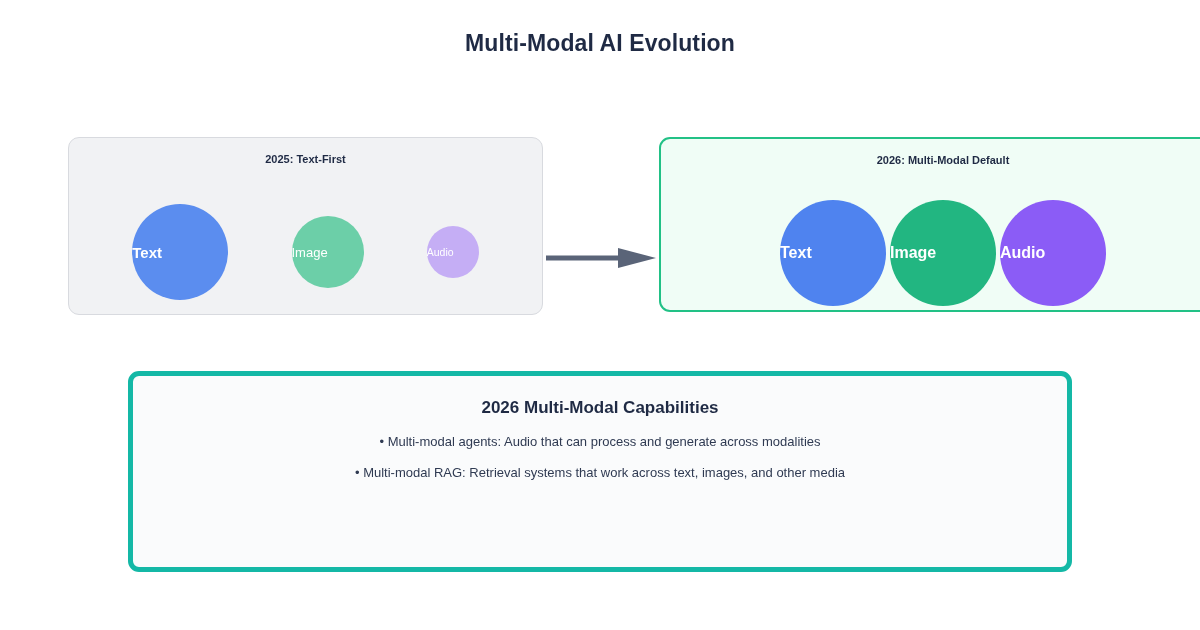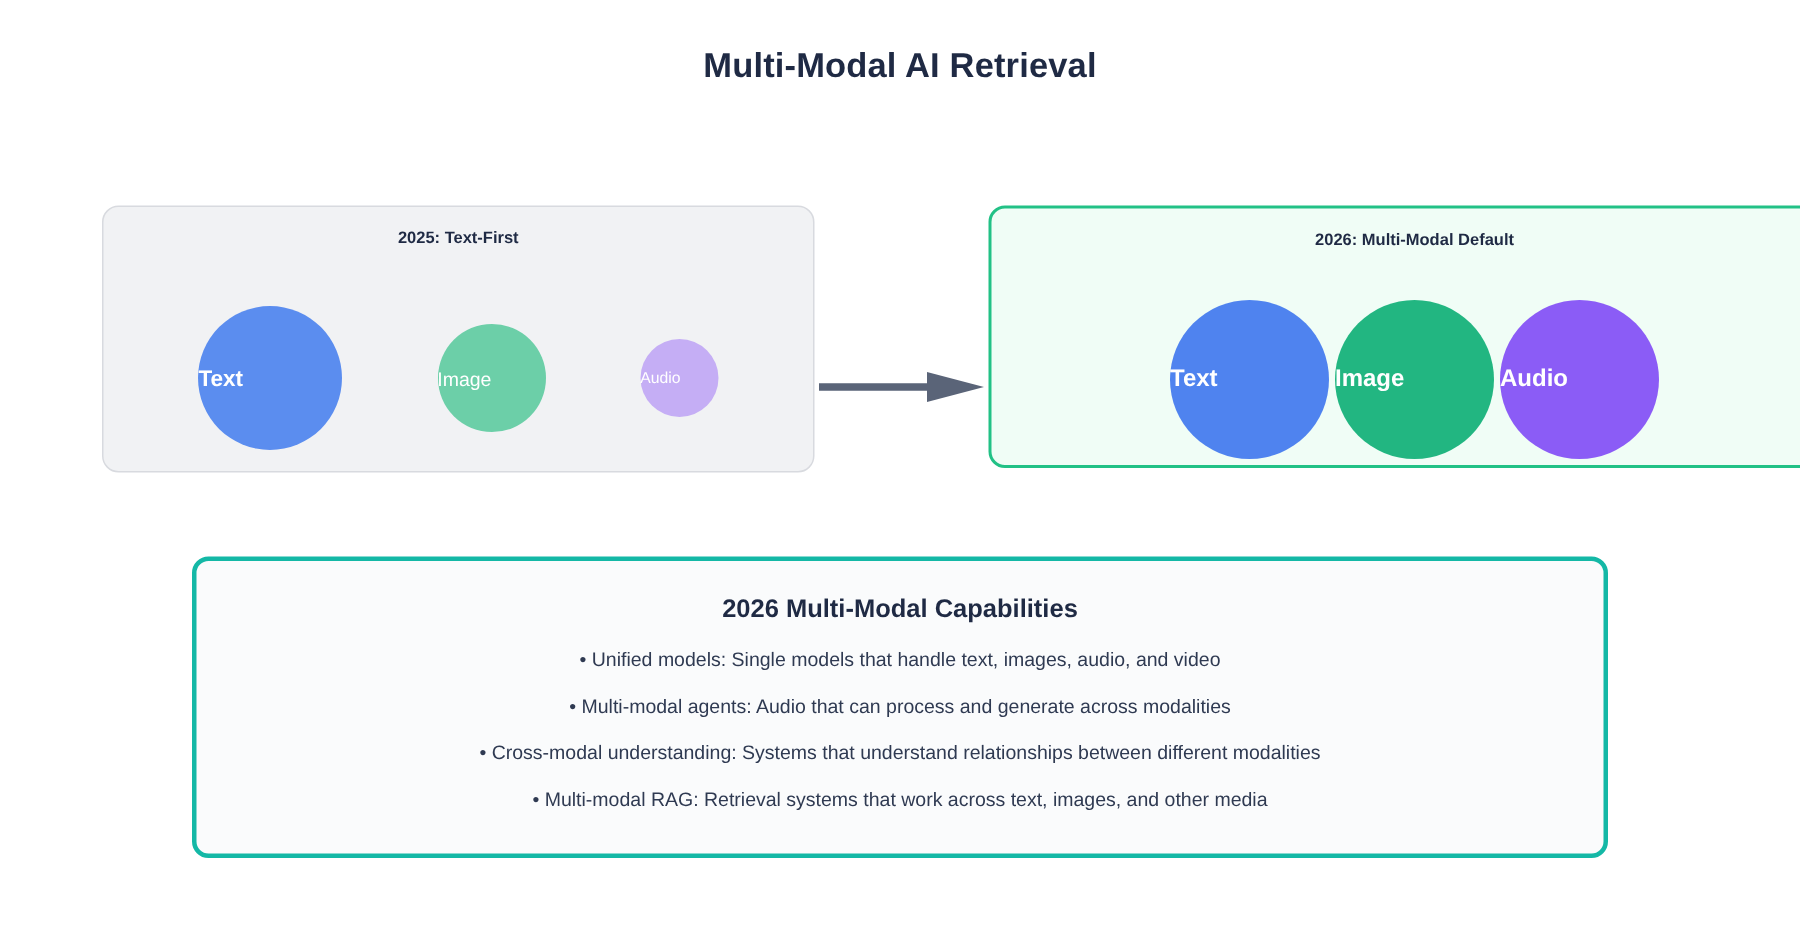--- a/index.html
+++ b/index.html
@@ -102,21 +102,21 @@
 
   
   .capabilities {
     position: absolute;
     left: 128px;
     top: 371px;
     width: 944px;
     height: 201px;
     box-sizing: border-box;
     background: #fafbfc;
-    border: 3px solid #14b8a6;
+    border: 5px solid #14b8a6;
     border-radius: 11px;
   }
   .cap-title {
     margin-top: 22px;
     text-align: center;
     font-size: 17px;
     font-weight: bold;
     color: #1f2a44;
   }
   .cap-list {
@@ -127,21 +127,21 @@
   .cap-item {
     text-align: center;
     font-size: 13px;
     color: #2f3a52;
     margin-top: 16px;
   }
 </style>
 </head>
 <body>
 
-<div class="page-title">Multi-Modal AI Retrieval</div>
+<div class="page-title">Multi-Modal AI Evolution</div>
 
 <div class="panel panel-2025" style="background: rgb(241, 242, 244); border-color: rgb(216, 218, 223);">
   <div class="panel-title">2025: Text-First</div>
   <div class="circle-row sparse">
     <div class="bubble b-text-sm" style="background: rgb(91, 141, 239); width: 96px; height: 96px;">
       <span>Text</span>
     </div>
     <div class="bubble b-image-sm" style="background: rgb(108, 207, 168); width: 72px; height: 72px;">
       <span>Image</span>
     </div>
@@ -169,18 +169,16 @@
     </div>
     <div class="bubble b-lg" style="background: rgb(139, 92, 246); width: 106px; height: 106px;">
       <span>Audio</span>
     </div>
   </div>
 </div>
 
 <div class="capabilities">
   <div class="cap-title">2026 Multi-Modal Capabilities</div>
   <ul class="cap-list">
-    <li class="cap-item">• Unified models: Single models that handle text, images, audio, and video</li>
     <li class="cap-item">• Multi-modal agents: Audio that can process and generate across modalities</li>
-    <li class="cap-item">• Cross-modal understanding: Systems that understand relationships between different modalities</li>
     <li class="cap-item">• Multi-modal RAG: Retrieval systems that work across text, images, and other media</li>
   </ul>
 </div>
 
 </body></html>

